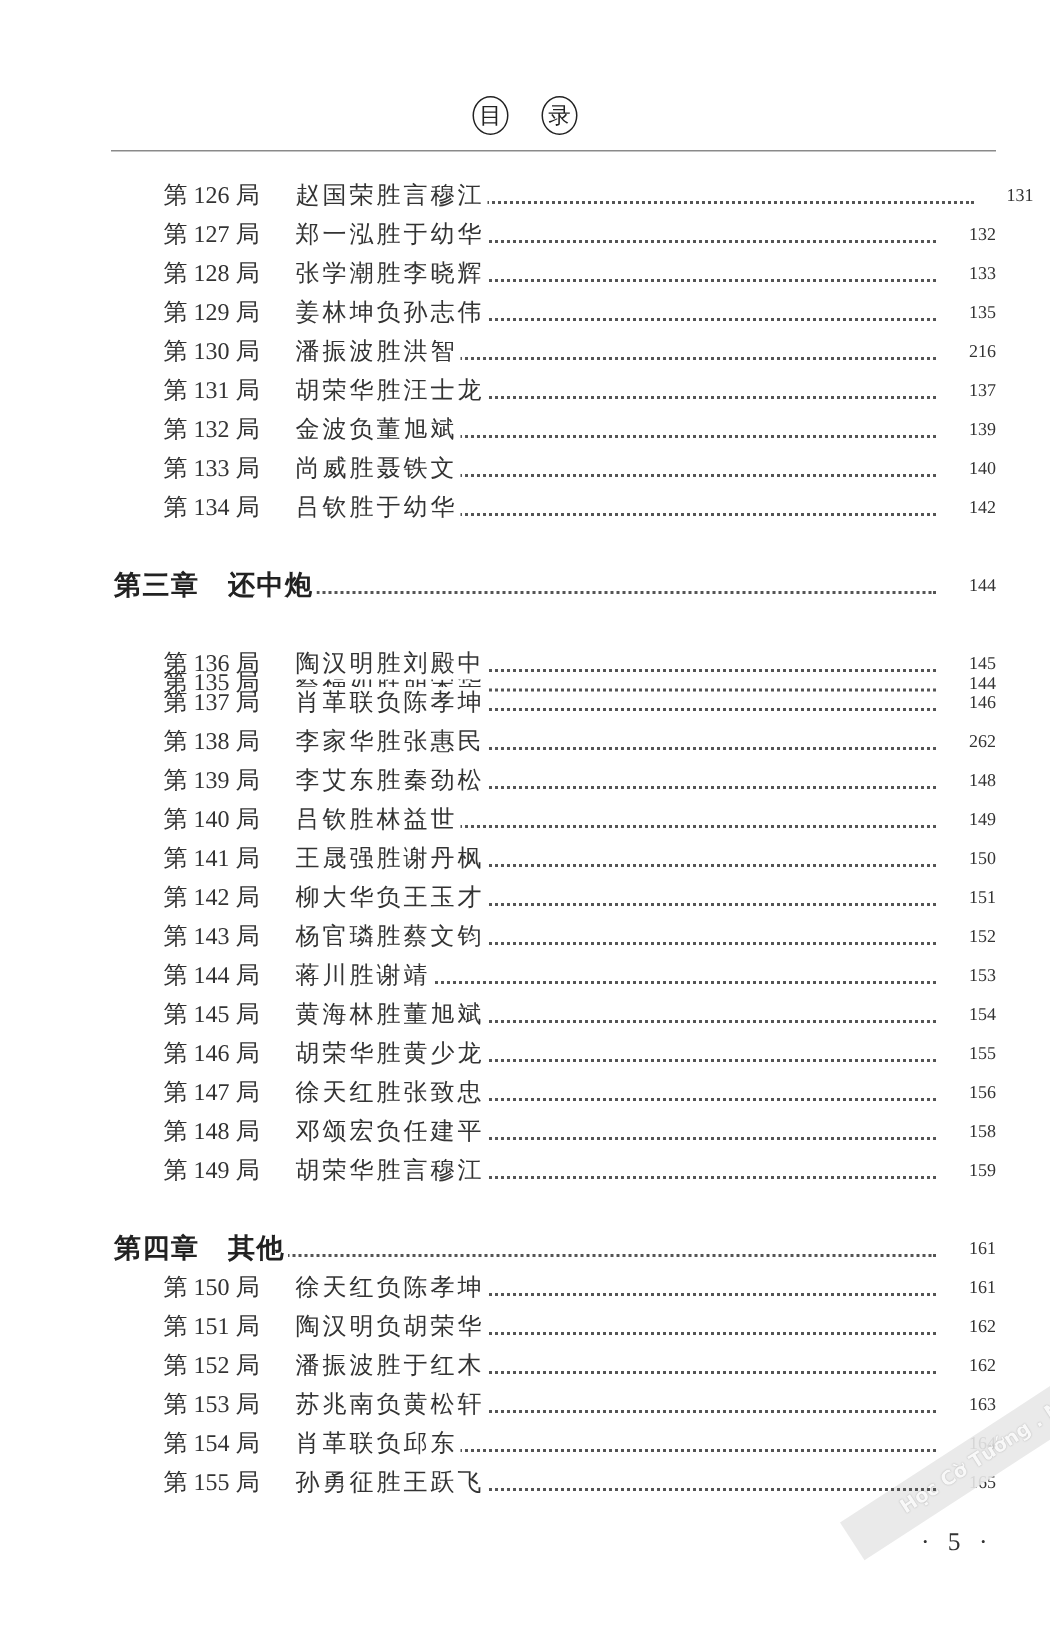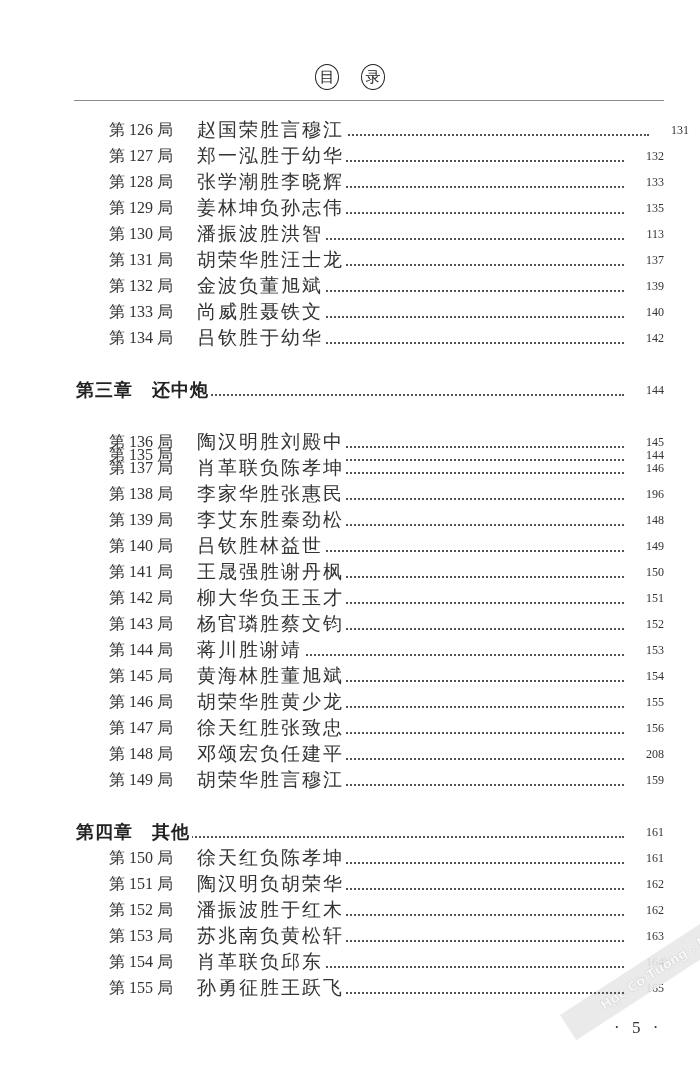--- a/index.html
+++ b/index.html
@@ -28,21 +28,21 @@
     position: absolute; left: 0; width: 700px; height: 24px;
     display: flex; align-items: center; font-size: 15px;
   }
   .row .num {
     position: absolute; left: 109px; width: 72px; white-space: nowrap;
     font-family: "Liberation Serif", serif; font-size: 16px; color: #333;
   }
   .row .title {
     position: absolute; left: 197px; white-space: nowrap; letter-spacing: 2px;
     background: #fff; padding-right: 2px; z-index: 2; color: #333;
-    font-family: "DejaVu Serif", serif; font-size: 19px;
+    font-family: "DejaVu Serif", serif; font-size: 16px;
   }
   .row.chapter .title {
     left: 76px; font-family: "DejaVu Sans", sans-serif; font-weight: bold;
     font-size: 18px; letter-spacing: 1px; color: #222;
   }
   .dots {
     position: absolute; left: 197px; right: 76px; top: 50%;
     height: 0; border-top: 2px dotted #555; transform: translateY(4px); z-index: 1;
   }
   .row.chapter .dots { left: 76px; }
@@ -93,21 +93,21 @@
     <div class="row" style="top: 196px;">
       <span class="dots"></span>
       <span class="num">第 129 局</span>
       <span class="title">姜林坤负孙志伟</span>
       <span class="page">135</span>
     </div>
     <div class="row" style="top: 222px;">
       <span class="dots"></span>
       <span class="num">第 130 局</span>
       <span class="title">潘振波胜洪智</span>
-      <span class="page">113</span>
+      <span class="page">216</span>
     </div>
     <div class="row" style="top: 248px;">
       <span class="dots"></span>
       <span class="num">第 131 局</span>
       <span class="title">胡荣华胜汪士龙</span>
       <span class="page">137</span>
     </div>
     <div class="row" style="top: 274px;">
       <span class="dots"></span>
       <span class="num">第 132 局</span>
@@ -146,21 +146,21 @@
     <div class="row" style="top: 456px;">
       <span class="dots"></span>
       <span class="num">第 137 局</span>
       <span class="title">肖革联负陈孝坤</span>
       <span class="page">146</span>
     </div>
     <div class="row" style="top: 482px;">
       <span class="dots"></span>
       <span class="num">第 138 局</span>
       <span class="title">李家华胜张惠民</span>
-      <span class="page">196</span>
+      <span class="page">262</span>
     </div>
     <div class="row" style="top: 508px;">
       <span class="dots"></span>
       <span class="num">第 139 局</span>
       <span class="title">李艾东胜秦劲松</span>
       <span class="page">148</span>
     </div>
     <div class="row" style="top: 534px;">
       <span class="dots"></span>
       <span class="num">第 140 局</span>
@@ -206,21 +206,21 @@
     <div class="row" style="top: 716px;">
       <span class="dots"></span>
       <span class="num">第 147 局</span>
       <span class="title">徐天红胜张致忠</span>
       <span class="page">156</span>
     </div>
     <div class="row" style="top: 742px;">
       <span class="dots"></span>
       <span class="num">第 148 局</span>
       <span class="title">邓颂宏负任建平</span>
-      <span class="page">208</span>
+      <span class="page">158</span>
     </div>
     <div class="row" style="top: 768px;">
       <span class="dots"></span>
       <span class="num">第 149 局</span>
       <span class="title">胡荣华胜言穆江</span>
       <span class="page">159</span>
     </div>
     <div class="row chapter" style="top: 820px;">
       <span class="dots"></span>
       <span class="title">第四章　其他</span>

